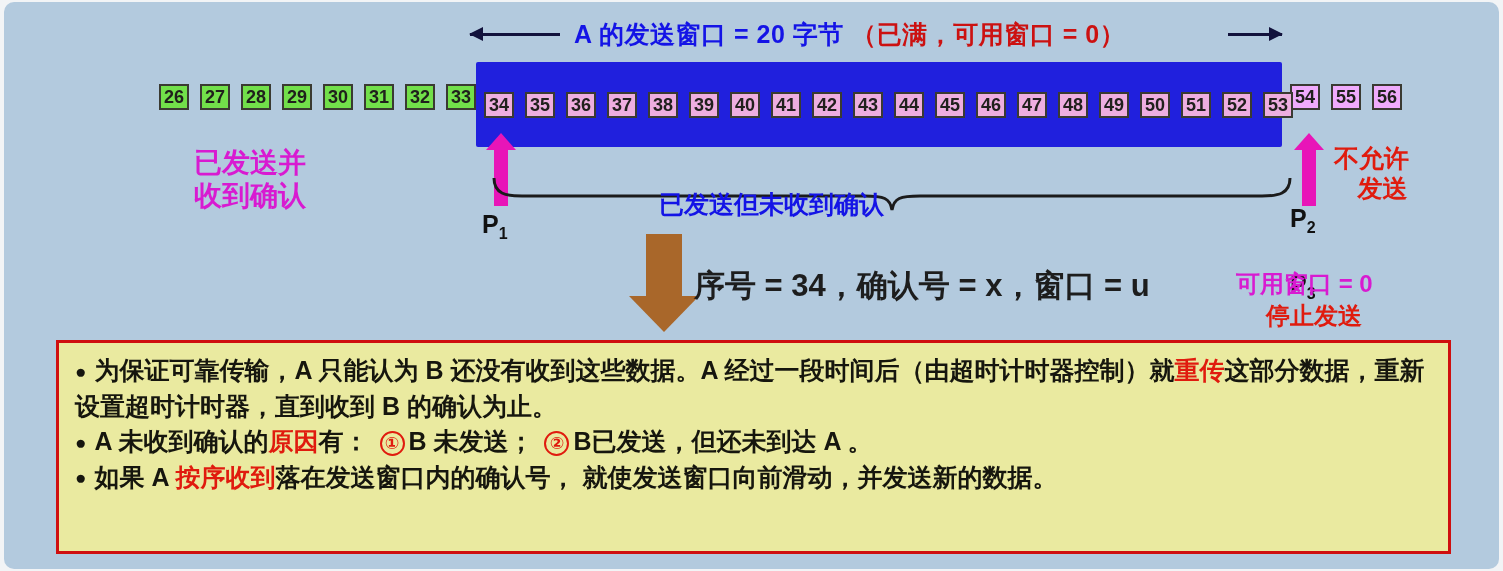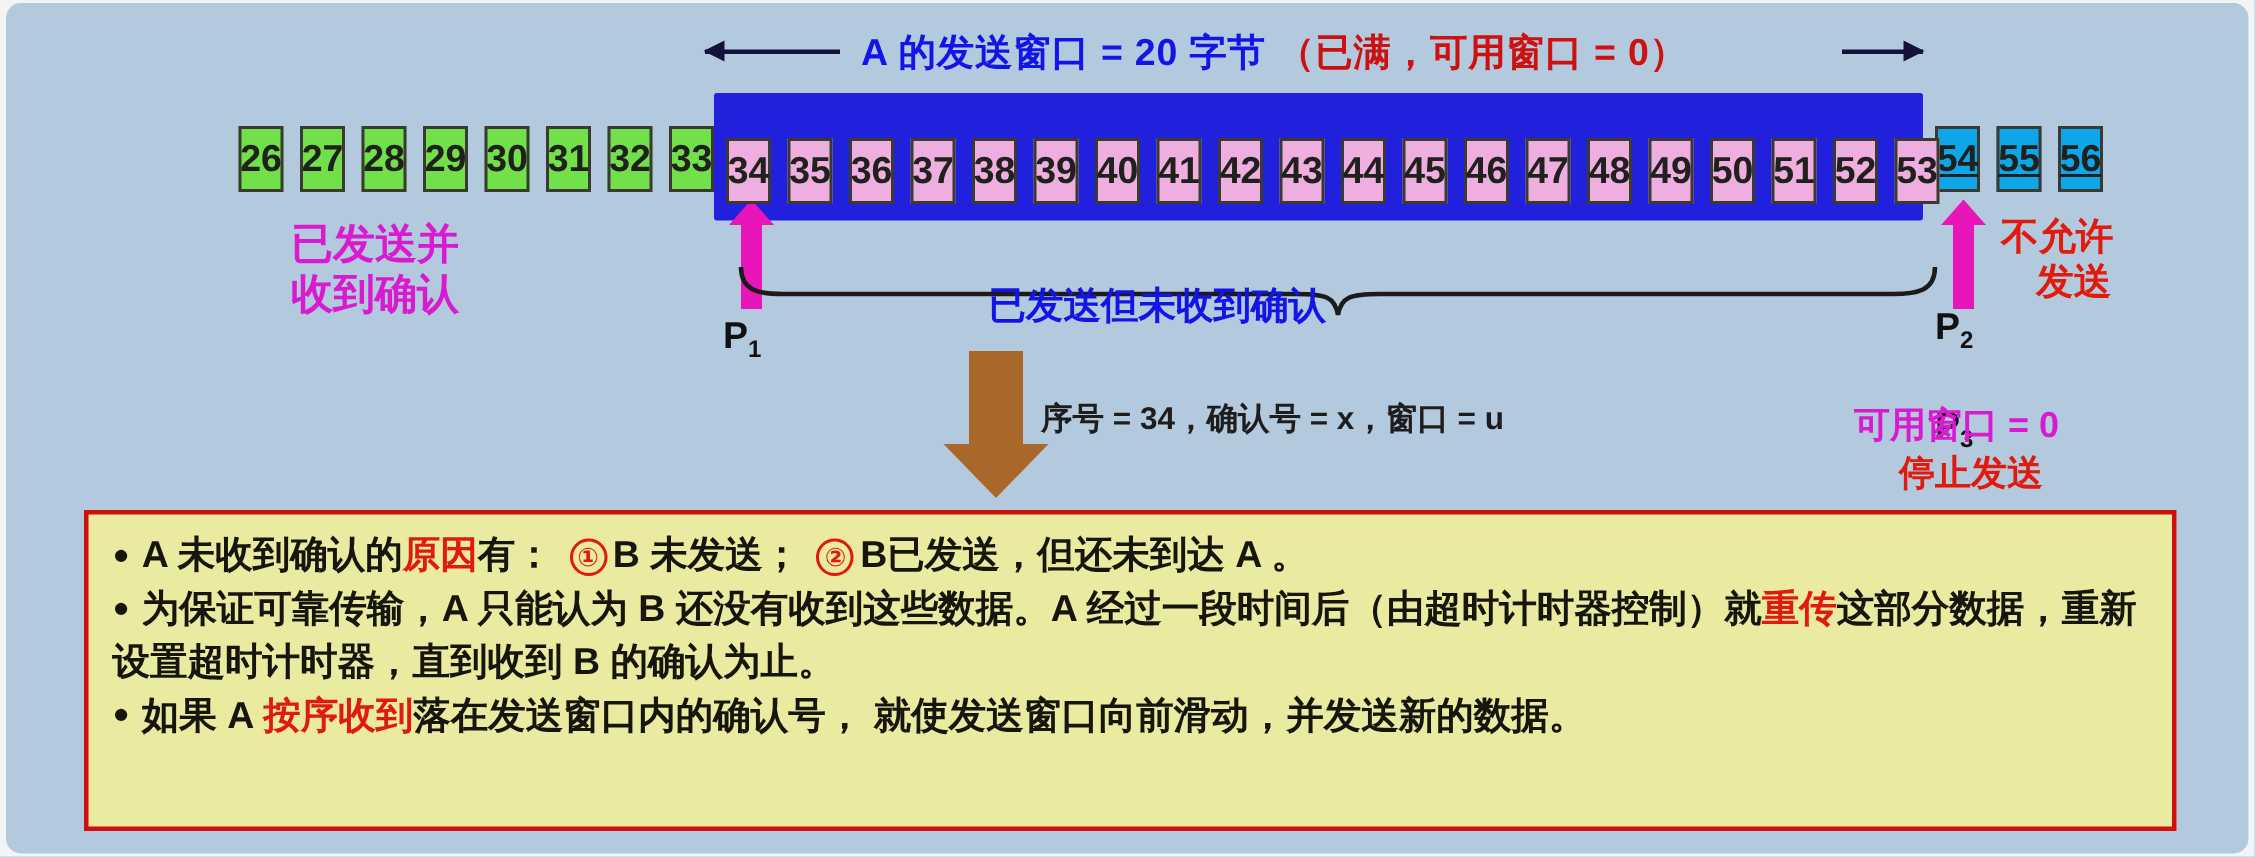--- a/index.html
+++ b/index.html
@@ -32,28 +32,28 @@
   .caption-text{
     font-size:25px;font-weight:bold;color:#1414e6;white-space:nowrap;
     padding:0 14px;letter-spacing:.5px;
   }
   .caption-text .red{color:#cc1111;}
 
   
   .strip{position:absolute;left:155px;top:60px;height:80px;}
   .cells{position:absolute;left:0;top:22px;display:flex;}
   .cell{
-    width:30px;height:44px;margin-right:11px;
+    width:30px;height:26px;margin-right:11px;
     display:flex;align-items:center;justify-content:center;
-    font-size:25px;font-weight:bold;color:#20201c;
+    font-size:18px;font-weight:bold;color:#20201c;
     border:2px solid #3a3a32;box-sizing:border-box;
   }
   .cell.green{background:#72e04a;}
   .cell.pink{background:#eeaee0;}
-  .cell.yellow{background:#0ea5e9;text-decoration:underline;}
+  .cell.yellow{background:#f0abfc;}
   .windowband{
     position:absolute;left:317px;top:0px;width:806px;height:85px;
     background:#2020dd;border-radius:2px;
   }
   .win-cells{position:absolute;left:325px;top:30px;display:flex;z-index:3;}
 
   
   .uparrow{position:absolute;width:14px;background:#e815b8;}
   .uparrow:before{
     content:"";position:absolute;left:-8px;top:-15px;
@@ -76,21 +76,21 @@
   .dark{color:#1d1d1d;}
 
   .lbl-sentack{left:190px;top:144px;font-size:28px;text-align:center;}
   .lbl-unack{left:655px;top:188px;font-size:25px;}
   .lbl-noallow{left:1330px;top:142px;font-size:25px;text-align:center;}
   .lbl-p1{left:478px;top:208px;}
   .lbl-p2{left:1286px;top:202px;}
   .lbl-p3{left:1286px;top:236px;margin-top:32px;}
   .lbl-avail{left:1232px;top:268px;font-size:24px;}
   .lbl-stop{left:1262px;top:300px;font-size:24px;}
-  .lbl-seg{left:690px;top:266px;font-size:21px;}
+  .lbl-seg{left:690px;top:266px;font-size:31px;}
 
   
   .brown-arrow{position:absolute;left:642px;top:232px;width:36px;height:62px;background:#a9672a;}
   .brown-arrow:after{
     content:"";position:absolute;left:-17px;top:62px;
     border-left:35px solid transparent;border-right:35px solid transparent;
     border-top:36px solid #a9672a;
   }
 
   
@@ -192,29 +192,29 @@
   </div>
 
   <div class="lbl magenta lbl-avail">可用窗口 = 0</div>
   <div class="lbl red lbl-stop">停止发送</div>
 
   <div class="brown-arrow"></div>
   <div class="lbl dark lbl-seg">序号 = 34，确认号 = x，窗口 = u</div>
 
   <div class="notebox">
 
+    <div class="note-line wrap">
+      <span class="bullet">●</span><span>为保证可靠传输，A 只能认为 B 还没有收到这些数据。A 经过一段时间后（由超时计时器控制）就</span><span class="red">重传</span><span>这部分数据，重新设置超时计时器，直到收到 B 的确认为止。</span>
+    </div>
+
     <div class="note-line">
       <span class="bullet">●</span><span>A 未收到确认的</span><span class="red">原因</span><span>有：</span>
       <span class="circnum">①</span><span>B 未发送；</span>
       <span class="circnum">②</span><span>B已发送，但还未到达 A 。</span>
     </div>
 
-    <div class="note-line wrap">
-      <span class="bullet">●</span><span>为保证可靠传输，A 只能认为 B 还没有收到这些数据。A 经过一段时间后（由超时计时器控制）就</span><span class="red">重传</span><span>这部分数据，重新设置超时计时器，直到收到 B 的确认为止。</span>
-    </div>
-
     <div class="note-line">
       <span class="bullet">●</span><span>如果 A </span><span class="red">按序收到</span><span>落在发送窗口内的确认号， 就使发送窗口向前滑动，并发送新的数据。</span>
     </div>
 
   </div>
 
 </div>
 
 </body></html>

